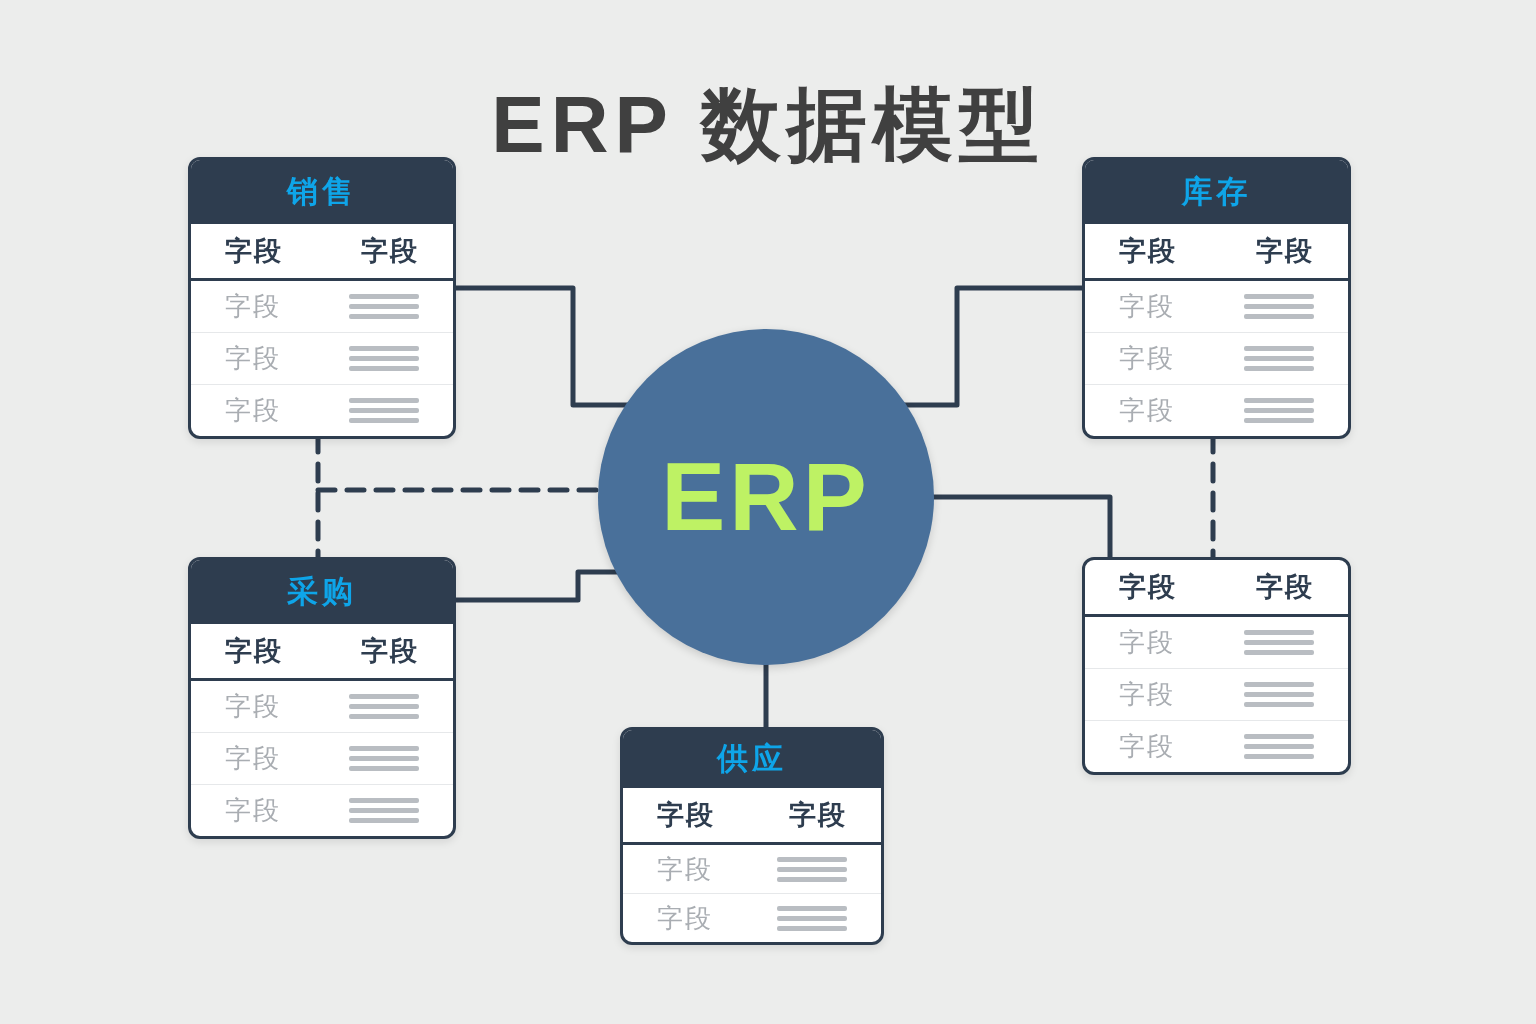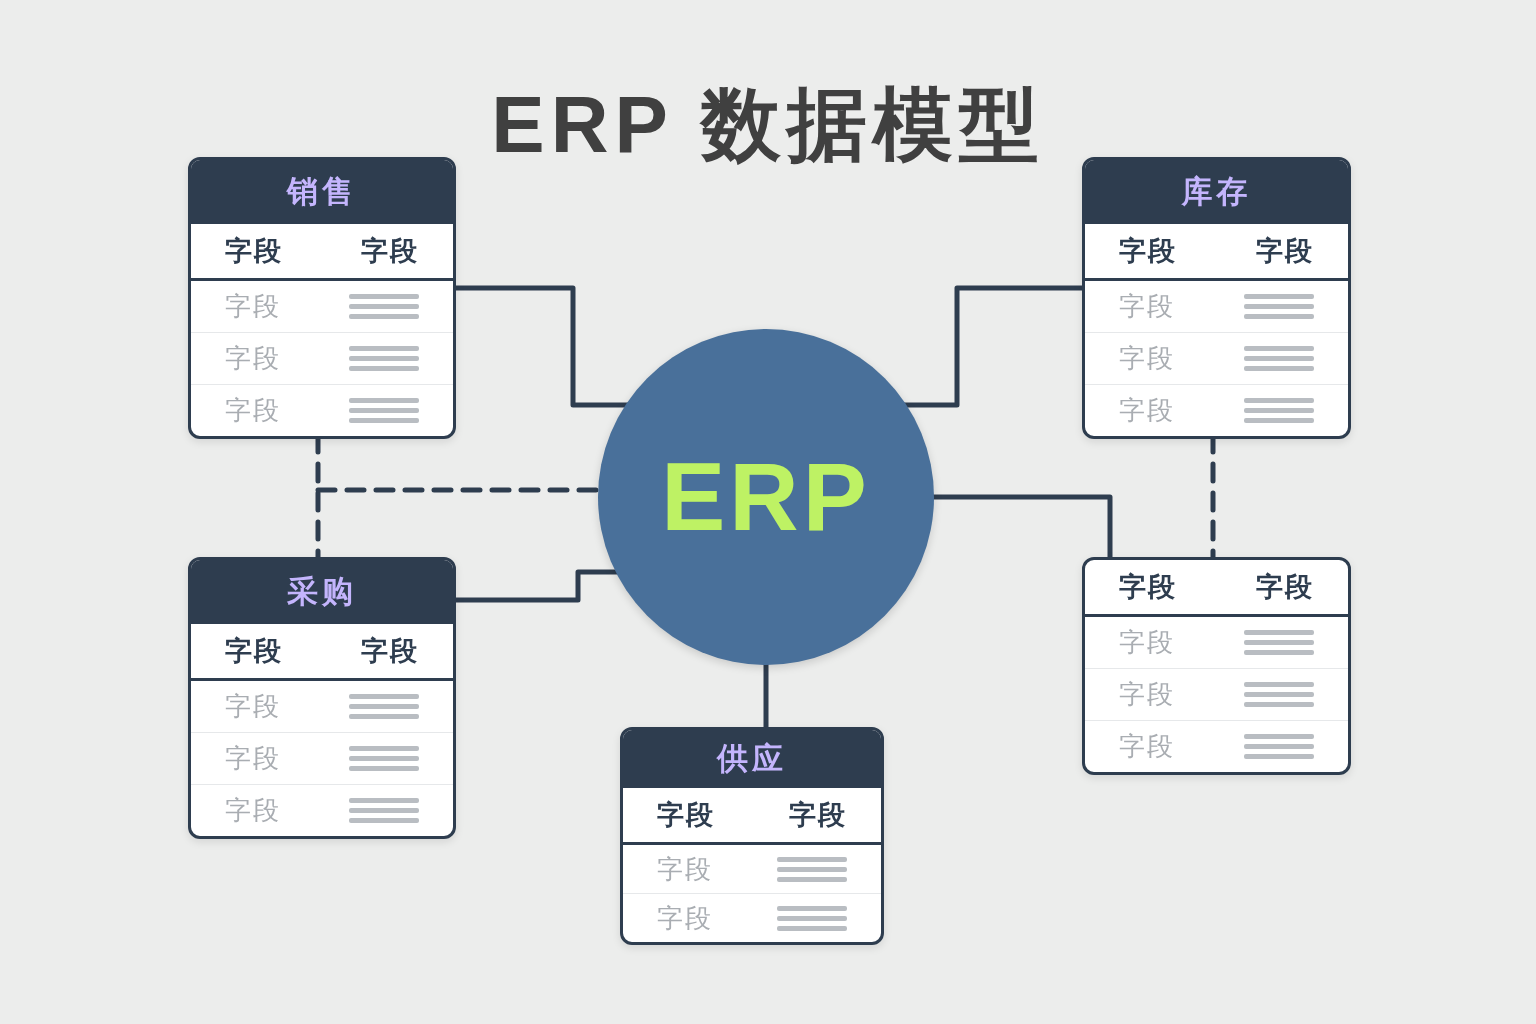--- a/index.html
+++ b/index.html
@@ -71,21 +71,21 @@
     position: absolute;
     background: #ffffff;
     border: 3px solid #2e3d4f;
     border-radius: 12px;
     overflow: hidden;
     z-index: 2;
     box-shadow: 0 3px 8px rgba(0,0,0,0.10);
   }
   .table-header {
     background: #2e3d4f;
-    color: #c4b5fd;
+    color: #0ea5e9;
     font-weight: 700;
     font-size: 31px;
     text-align: center;
     height: 64px;
     line-height: 64px;
     letter-spacing: 4px;
   }
   .col-headers {
     display: flex;
     justify-content: space-between;

